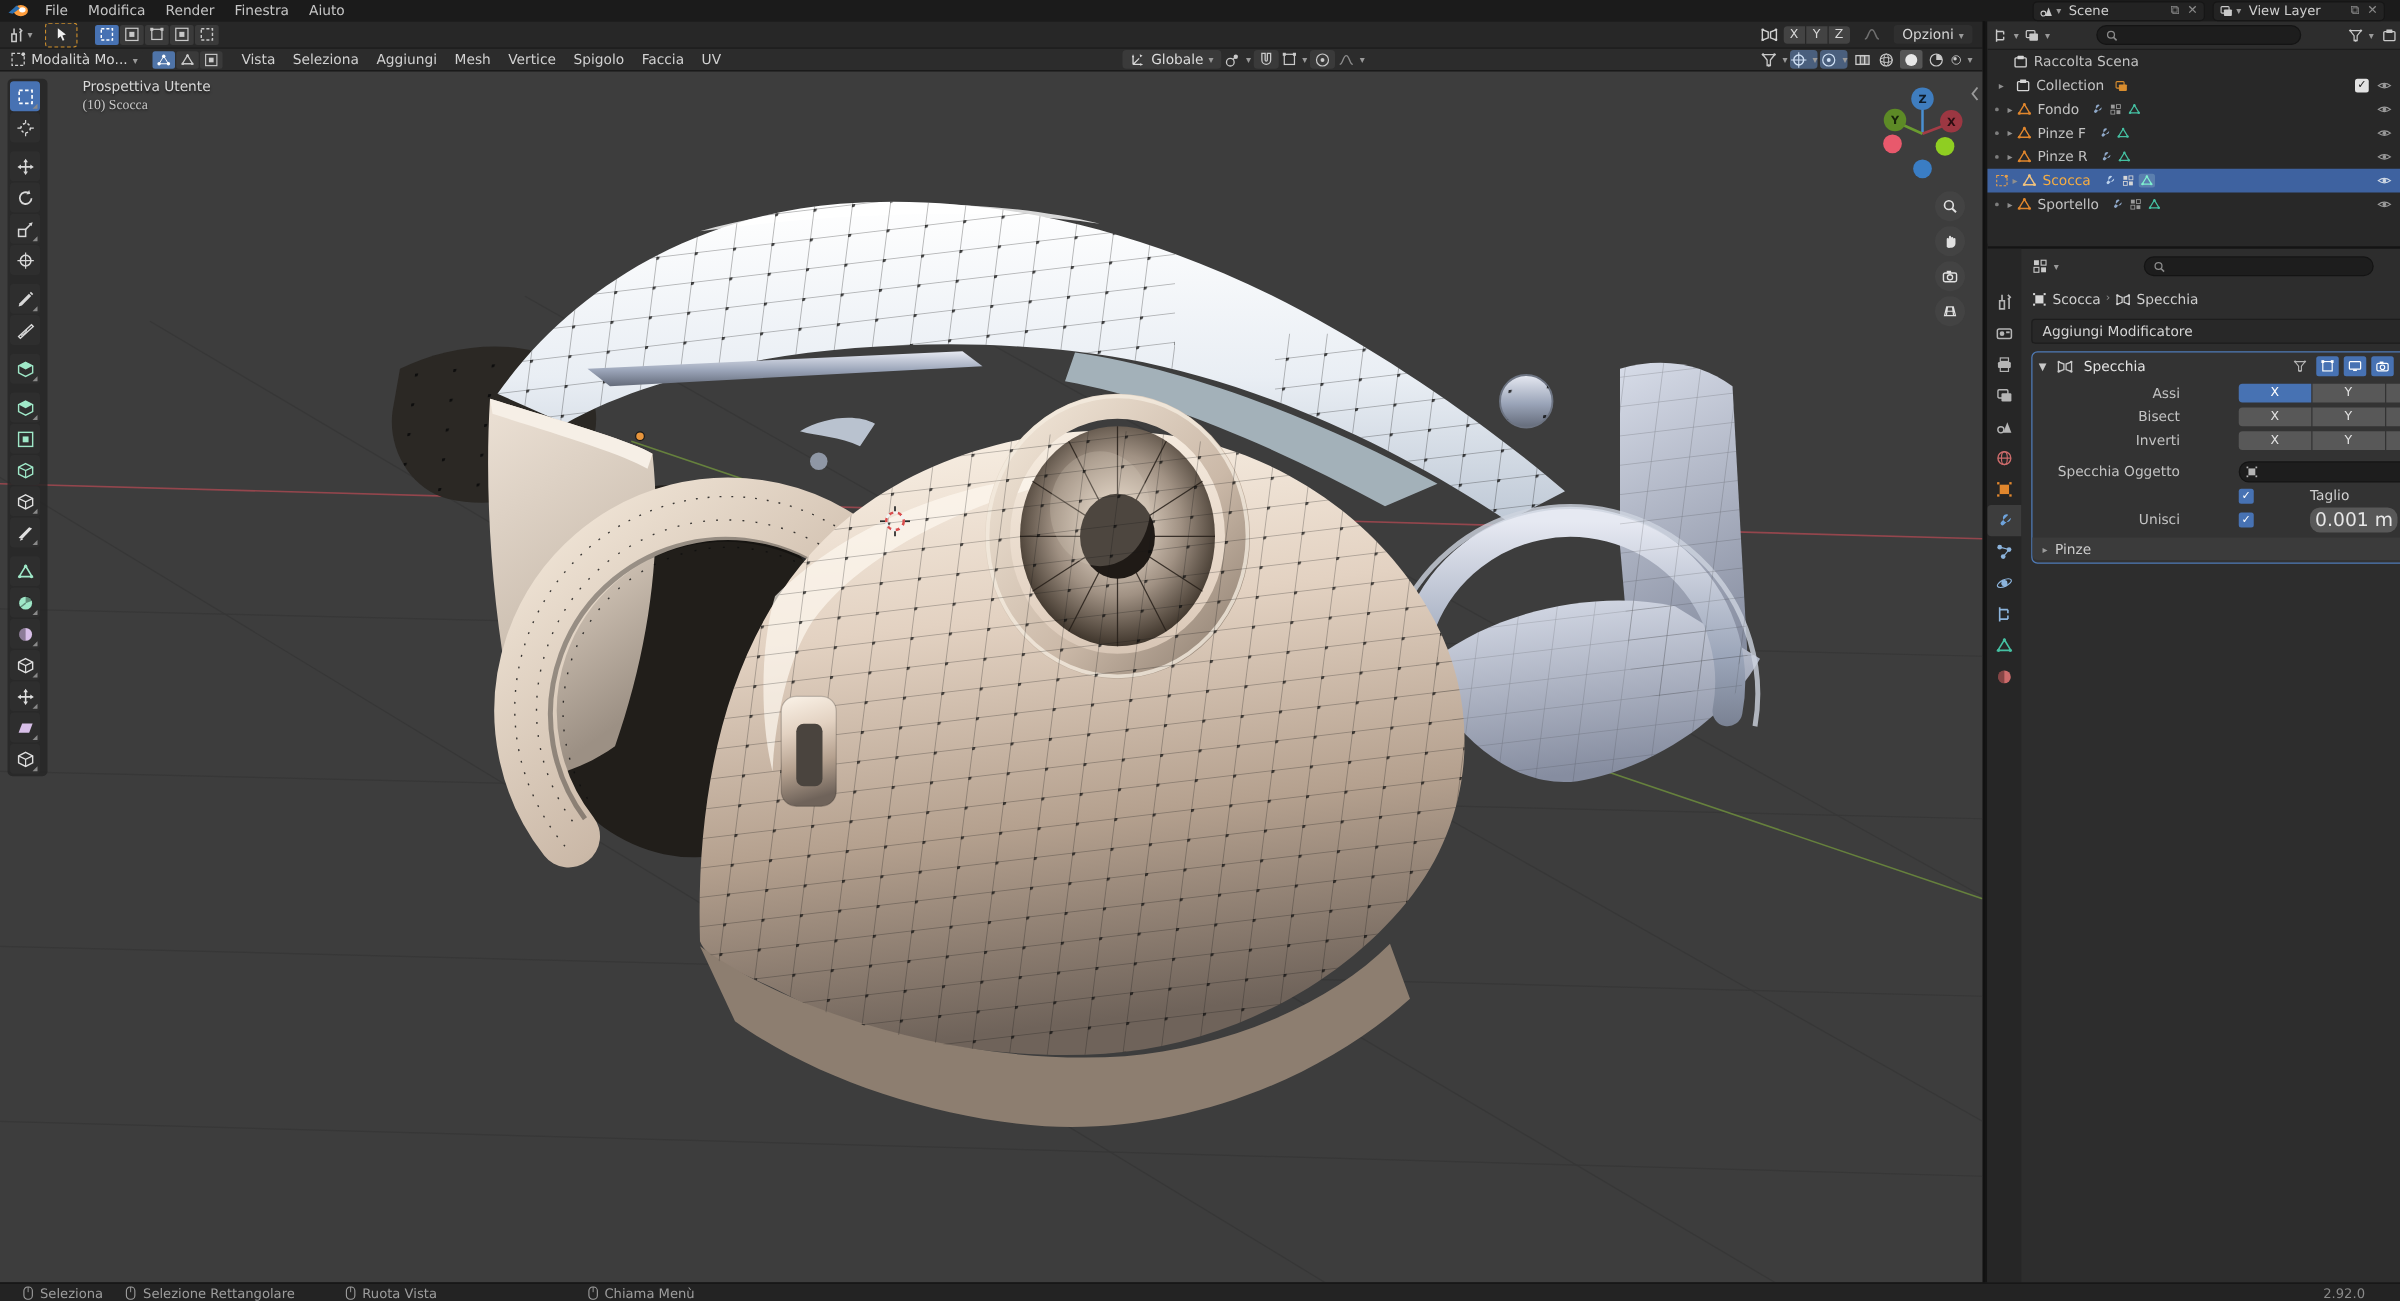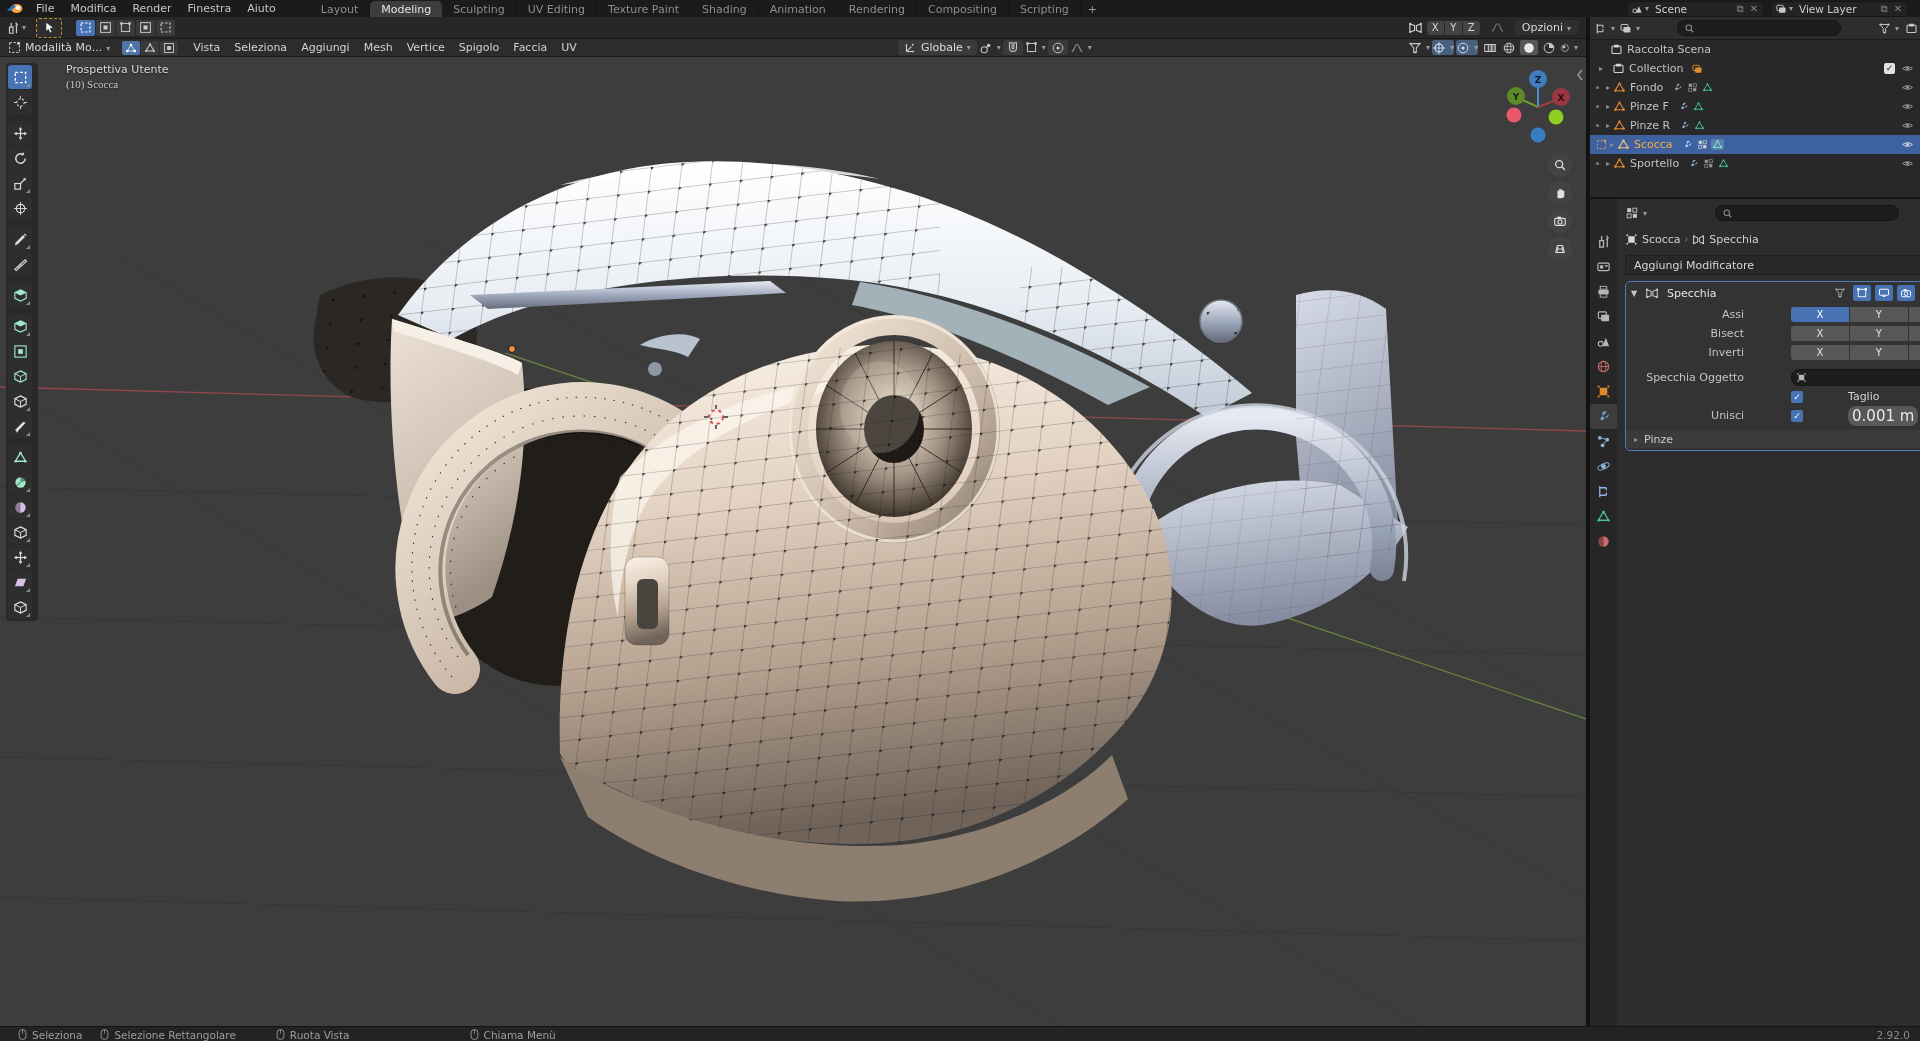--- a/index.html
+++ b/index.html
@@ -100,21 +100,21 @@
   .vtool{width:24px;height:24px;border-radius:3px;display:flex;align-items:center;justify-content:center;background:#2e2e2e;position:relative;}
   .vtool.active{background:#4772b3;}
   .vtool.gap{margin-top:6px;}
   .vtool.sub::after{content:"";position:absolute;right:2px;bottom:2px;border-left:4px solid transparent;border-bottom:4px solid #8a8a8a;}
   .navgizmo{position:absolute;right:10px;top:8px;width:76px;}
   .navbtn{position:absolute;right:4px;width:24px;height:24px;border-radius:50%;background:rgba(70,70,70,.65);display:flex;align-items:center;justify-content:center;}
   .collapse-arrow{position:absolute;right:2px;top:12px;color:#9a9a9a;font-size:10px;}
   
   .statusbar{position:absolute;left:0;top:1026px;width:1920px;height:15px;background:#232323;border-top:1px solid #141414;display:flex;align-items:center;color:#9d9d9d;font-size:10.5px;z-index:40;}
   .hint{display:flex;align-items:center;gap:5px;margin-left:18px;}
-  .version{margin-left:auto;margin-right:10px;color:#8a8a8a;text-align:right;}
+  .version{margin-left:auto;margin-right:28px;color:#8a8a8a;text-align:right;}
   .ic{display:inline-block;vertical-align:middle;}
   svg text{font-family:"DejaVu Sans",sans-serif;}
 </style>
 </head>
 <body>
 
 <svg width="0" height="0" style="position:absolute">
   <defs>
     <symbol id="i-eye" viewBox="0 0 16 16">
         <path d="M2 8 Q8 3.5 14 8 Q8 12.5 2 8 Z" fill="none" stroke="currentColor" stroke-width="1.2"></path>
@@ -356,33 +356,20 @@
   <svg class="blender-logo" viewBox="0 0 22 14">
     <ellipse cx="13" cy="7" rx="7" ry="5.5" fill="#ff9e3d"></ellipse>
       <ellipse cx="14.5" cy="6.2" rx="3.2" ry="2.6" fill="#fff"></ellipse>
       <path d="M1 9 L9 2 L12 5 L5 10 Z" fill="#2a6fb2"></path>
   </svg>
   <span class="menu-item">File</span>
   <span class="menu-item">Modifica</span>
   <span class="menu-item">Render</span>
   <span class="menu-item">Finestra</span>
   <span class="menu-item">Aiuto</span>
-  <div class="ws-tabs">
-    <span class="ws-tab">Layout</span>
-    <span class="ws-tab active">Modeling</span>
-    <span class="ws-tab">Sculpting</span>
-    <span class="ws-tab">UV Editing</span>
-    <span class="ws-tab">Texture Paint</span>
-    <span class="ws-tab">Shading</span>
-    <span class="ws-tab">Animation</span>
-    <span class="ws-tab">Rendering</span>
-    <span class="ws-tab">Compositing</span>
-    <span class="ws-tab">Scripting</span>
-    <span class="ws-add">+</span>
-  </div>
   <div class="top-fields">
     <div class="id-field">
       <svg class="ic" width="12" height="12" style="color:#c9c9c9">
           <use href="#i-cone"></use>
         </svg>
       <span style="font-size:8px;color:#9a9a9a">▾</span>
       <span class="val">Scene</span>
       <span class="mini-btn">⧉</span>
       <span class="mini-btn">✕</span>
     </div>

